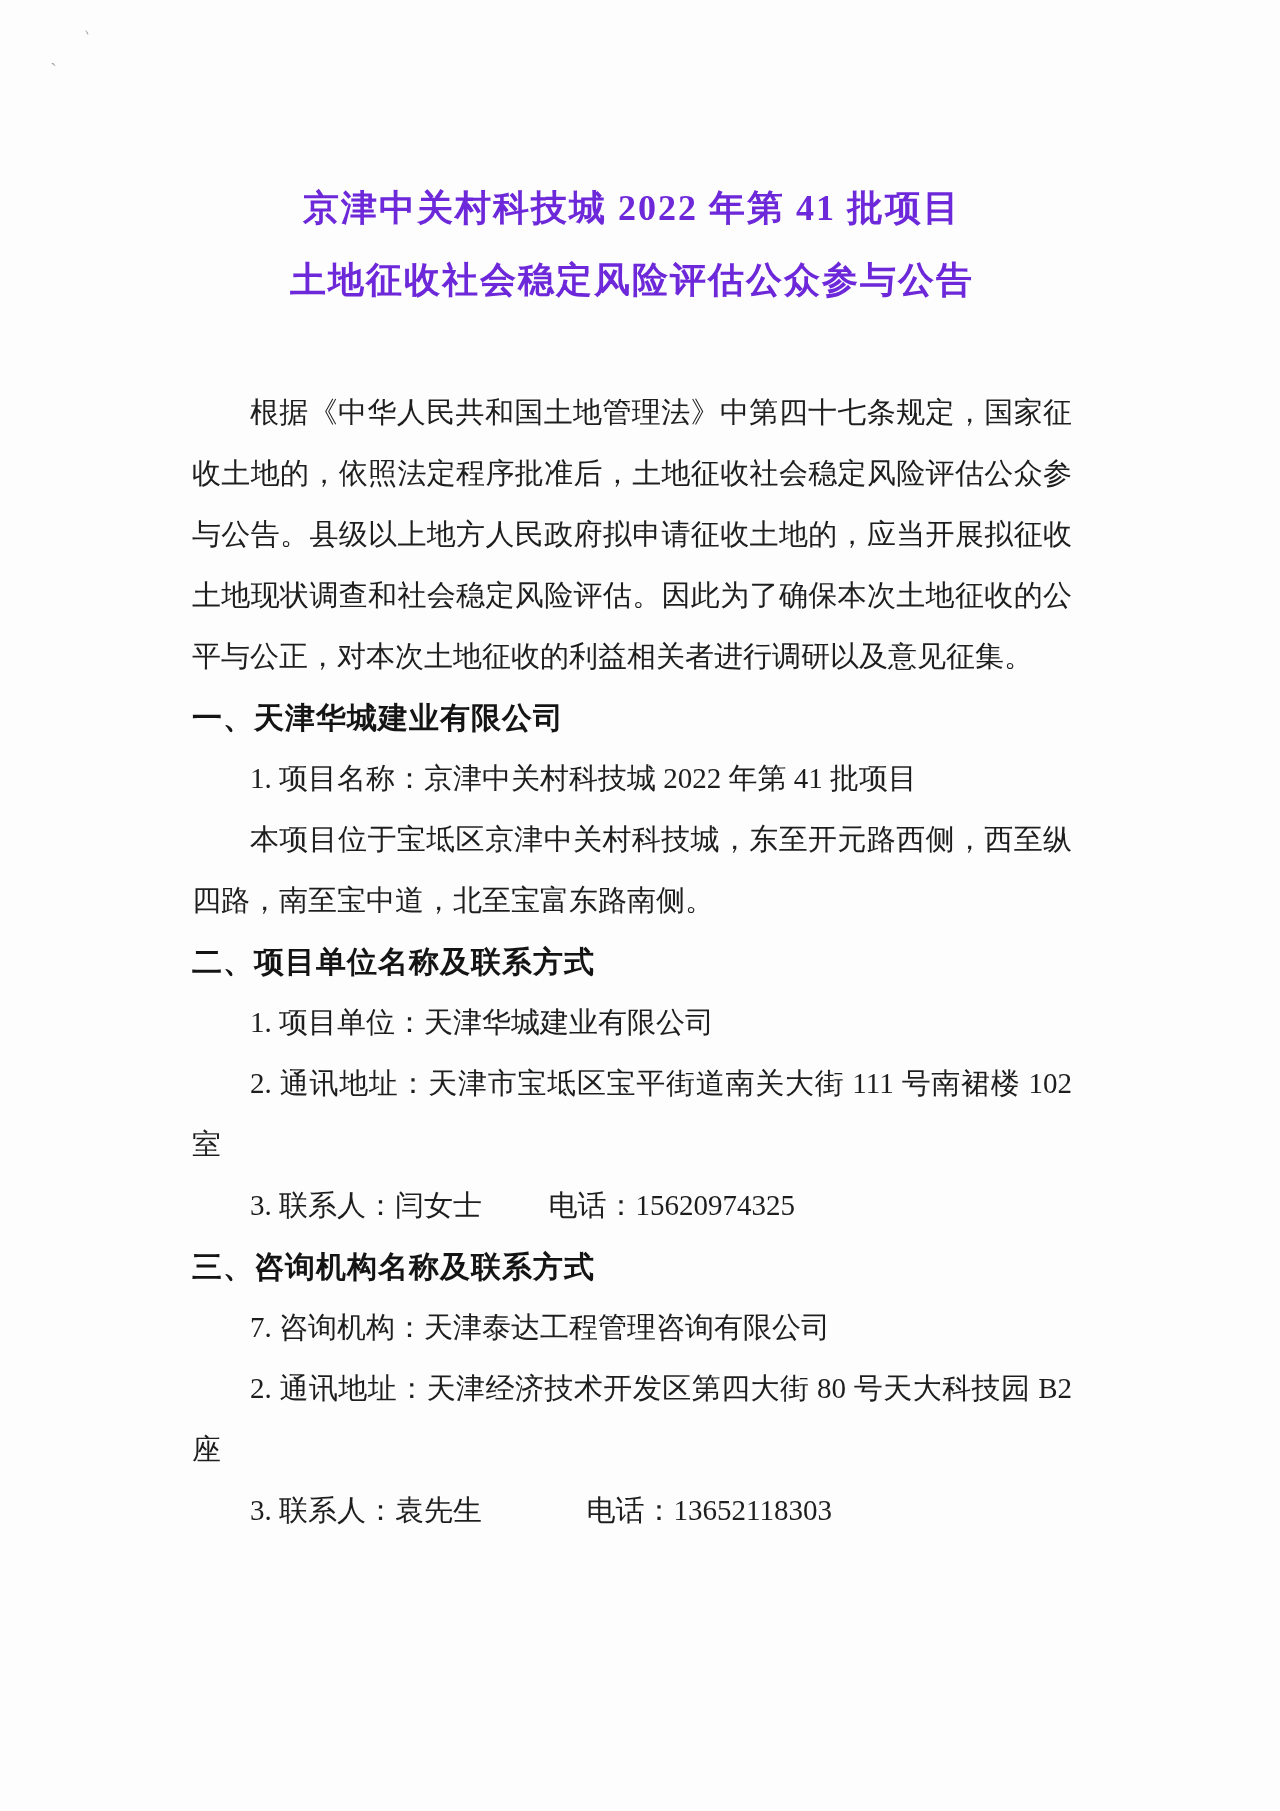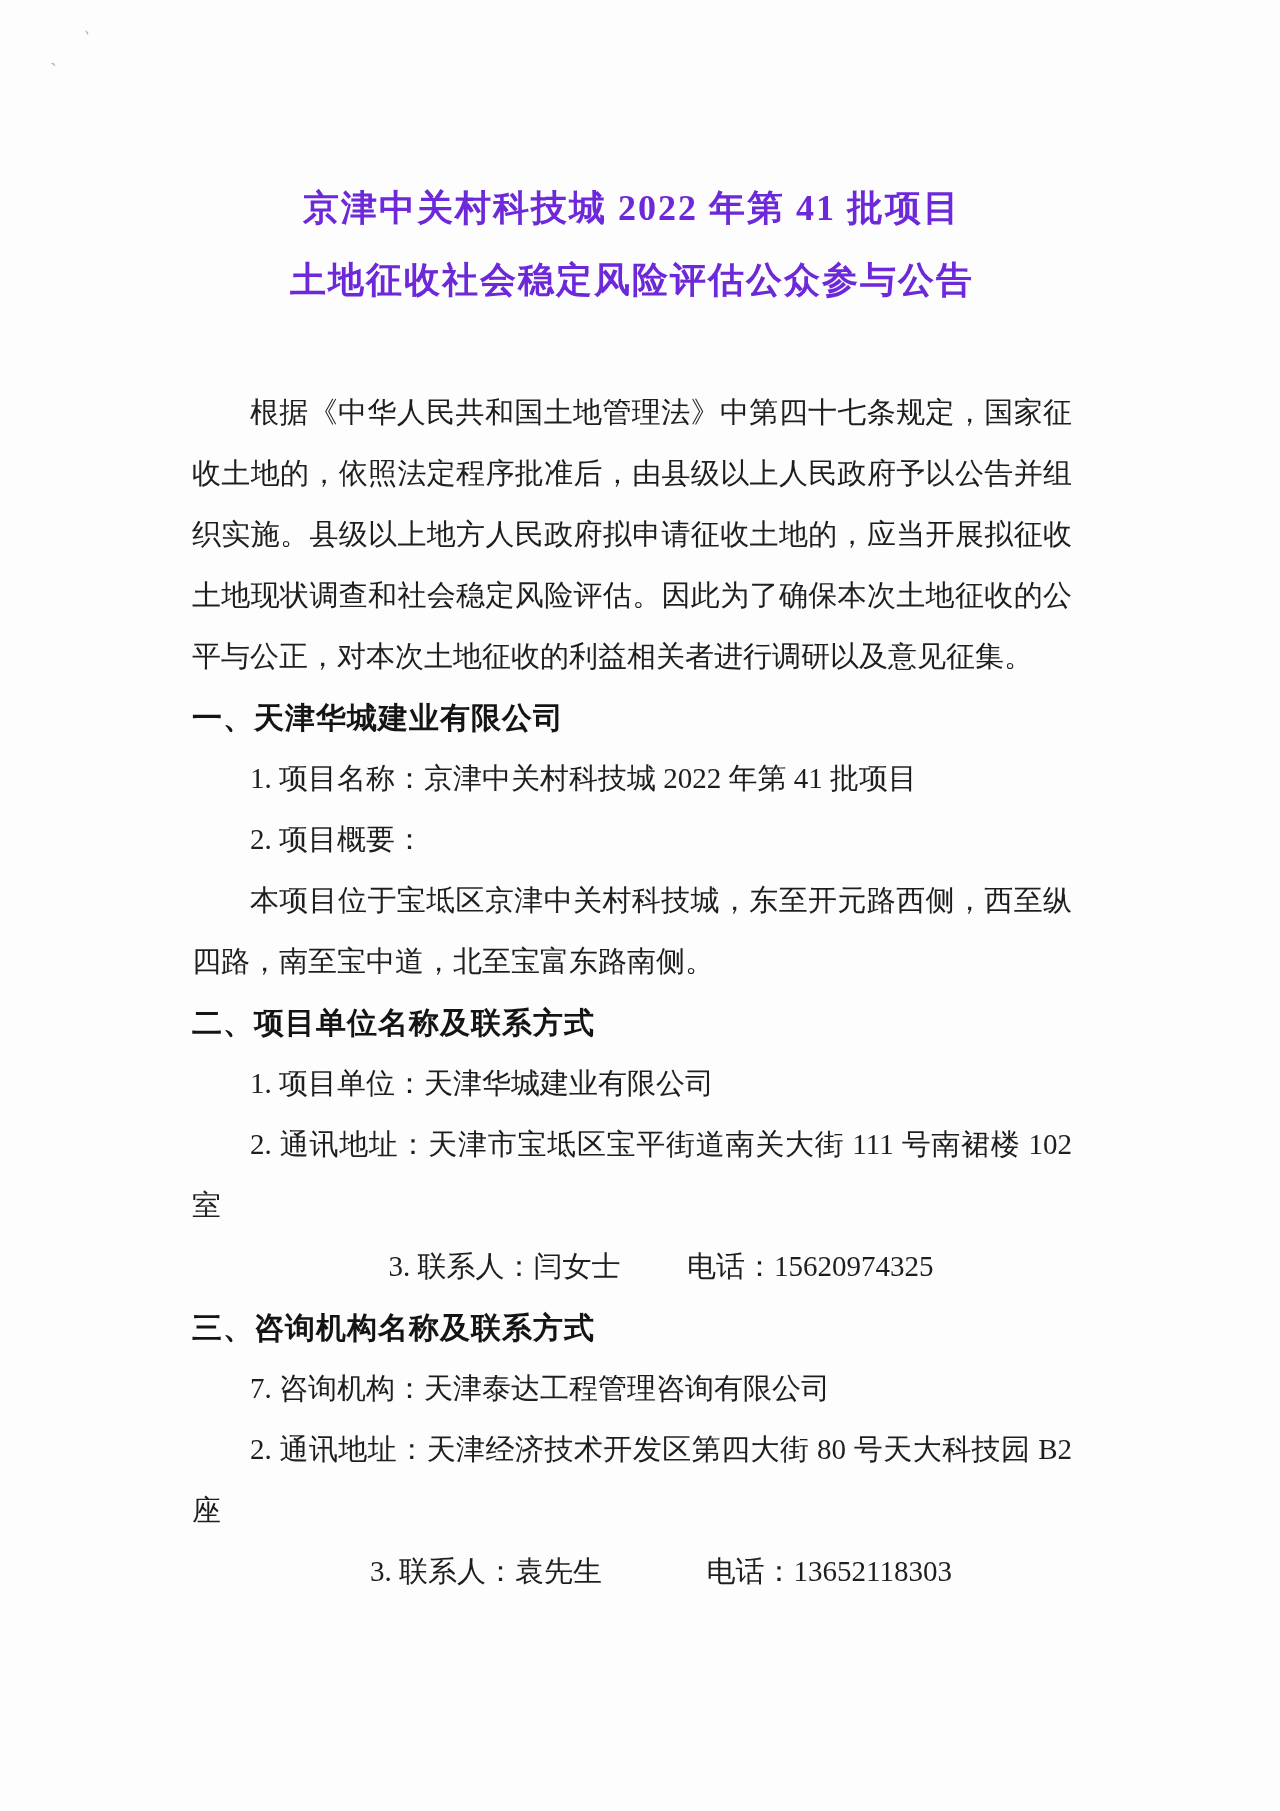--- a/index.html
+++ b/index.html
@@ -42,21 +42,21 @@
   .intro { margin-top: 66px; }
   .heading {
     margin: 0;
     font-size: 30px;
     line-height: 61px;
     font-weight: 700;
     letter-spacing: 1px;
     text-indent: 0;
     color: #141414;
   }
-  .contact-line { text-align: center; }
+  .contact-line { text-align: left; }
   .gap { display: inline-block; height: 1px; }
   .g1 { width: 52px; }
   .g2 { width: 90px; }
   .speck {
     position: absolute;
     color: #8f8f8f;
     opacity: 0.75;
     font-size: 18px;
     line-height: 18px;
   }
@@ -71,25 +71,24 @@
   <span class="speck s1">、</span>
   <span class="speck s2">`</span>
 
   <div class="doc">
 
     <h1 class="title">
       <span class="t-line">京津中关村科技城 2022 年第 41 批项目</span>
       <span class="t-line">土地征收社会稳定风险评估公众参与公告</span>
     </h1>
 
-    <p class="para intro">根据《中华人民共和国土地管理法》中第四十七条规定，国家征收土地的，依照法定程序批准后，由县级以上人民政府予以公告并组织实施。县级以上地方人民政府拟申请征收土地的，应当开展拟征收土地现状调查和社会稳定风险评估。因此为了确保本次土地征收的公平与公正，对本次土地征收的利益相关者进行调研以及意见征集。</p>
+    <p class="para intro">根据《中华人民共和国土地管理法》中第四十七条规定，国家征收土地的，依照法定程序批准后，土地征收社会稳定风险评估公众参与公告。县级以上地方人民政府拟申请征收土地的，应当开展拟征收土地现状调查和社会稳定风险评估。因此为了确保本次土地征收的公平与公正，对本次土地征收的利益相关者进行调研以及意见征集。</p>
 
     <h2 class="heading">一、天津华城建业有限公司</h2>
     <p class="para">1. 项目名称：京津中关村科技城 2022 年第 41 批项目</p>
-    <p class="para">2. 项目概要：</p>
     <p class="para">本项目位于宝坻区京津中关村科技城，东至开元路西侧，西至纵四路，南至宝中道，北至宝富东路南侧。</p>
 
     <h2 class="heading">二、项目单位名称及联系方式</h2>
     <p class="para">1. 项目单位：天津华城建业有限公司</p>
     <p class="para">2. 通讯地址：天津市宝坻区宝平街道南关大街 111 号南裙楼 102 室</p>
     <p class="para contact-line">
       <span>3. 联系人：闫女士</span>
       <span class="gap g1"></span>
       <span>电话：15620974325</span>
     </p>

